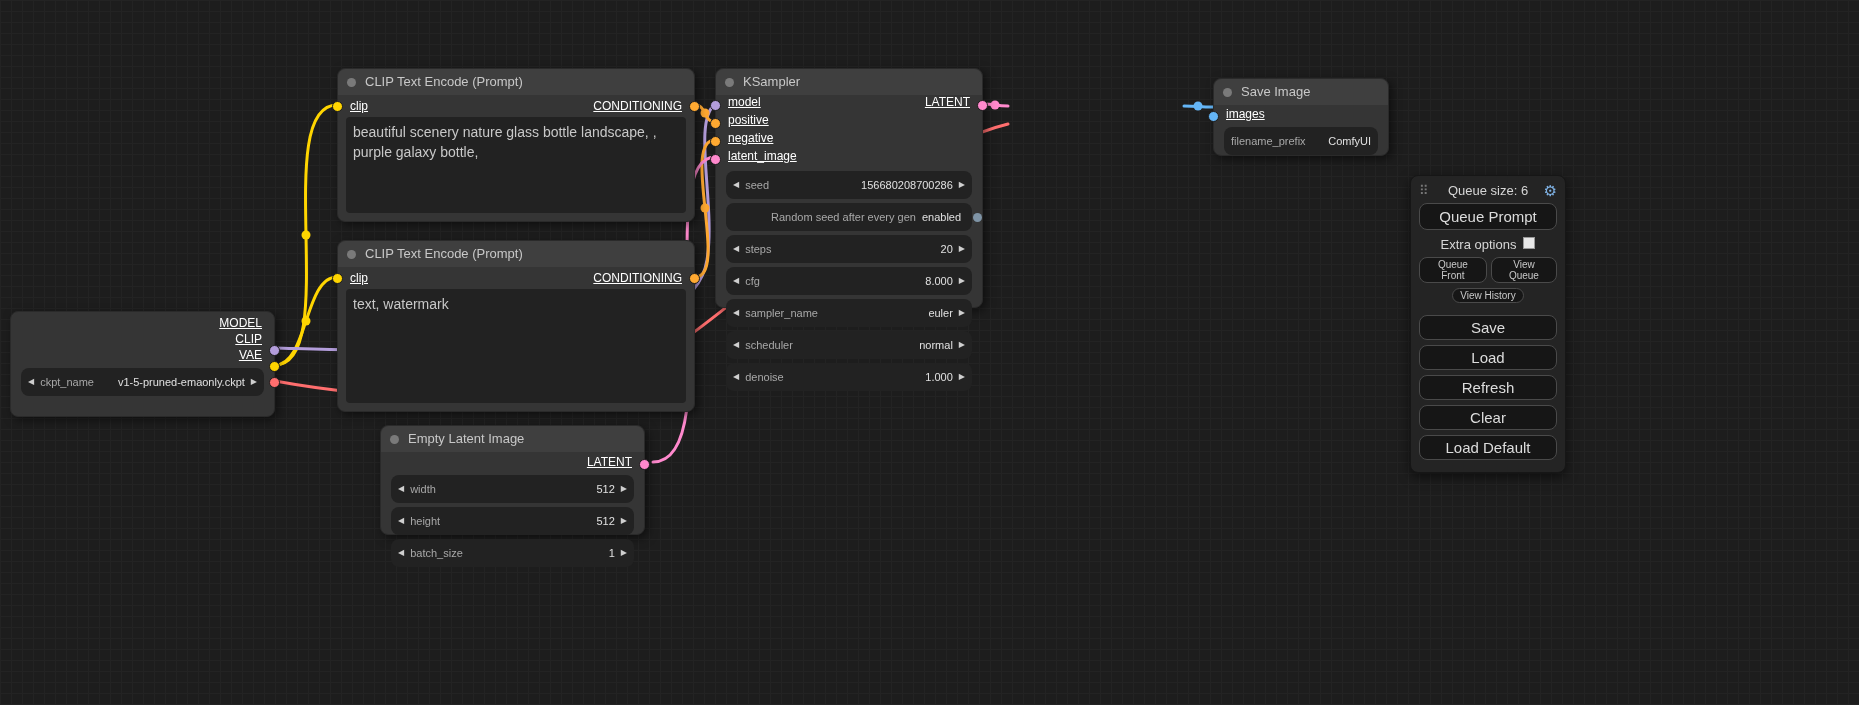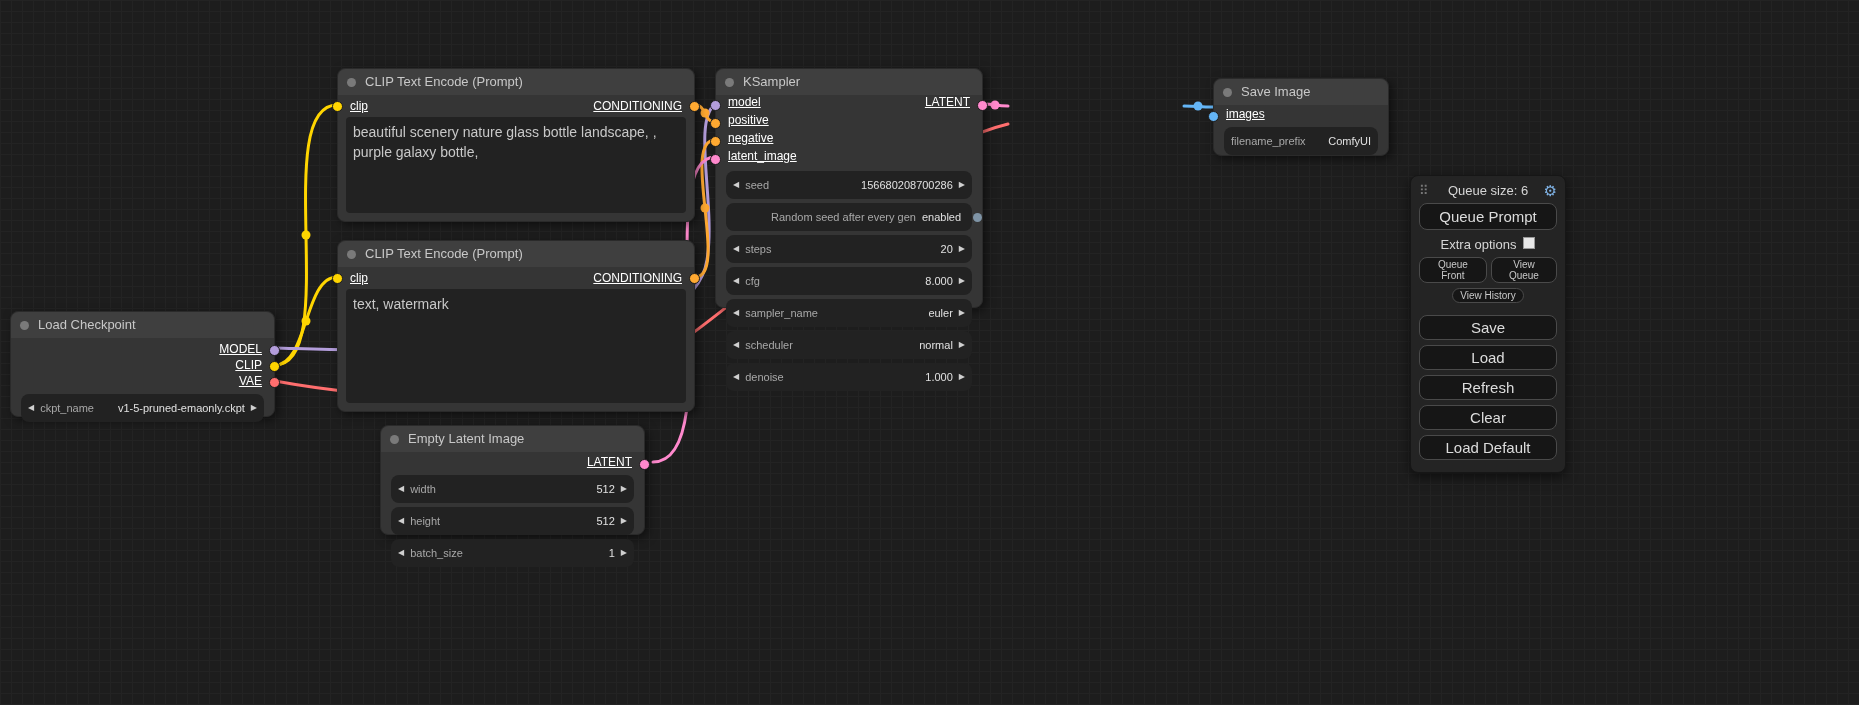--- a/index.html
+++ b/index.html
@@ -87,24 +87,20 @@
     <circle cx="640" cy="350" r="4.5" fill="#b39ddb"></circle>
     <circle cx="640" cy="390" r="4.5" fill="#ff6e6e"></circle>
     <circle cx="705" cy="113" r="4.5" fill="#ffa931"></circle>
     <circle cx="705" cy="208" r="4.5" fill="#ffa931"></circle>
     <circle cx="688" cy="310" r="4.5" fill="#ff89cd"></circle>
     <circle cx="995" cy="105" r="4.5" fill="#ff89cd"></circle>
     <circle cx="1198" cy="106" r="4.5" fill="#64b5f6"></circle>
   </svg>
 
   <div class="node" style="left:10px;top:311px;width:265px;height:106px;">
-    <div class="node-title">
-      <span class="title-dot"></span>
-      <span>Load Checkpoint</span>
-    </div>
     <div style="padding-top:4px;">
       <div class="io-row right">
           <span>MODEL</span>
         </div>
       <div class="io-row right">
           <span>CLIP</span>
         </div>
       <div class="io-row right">
           <span>VAE</span>
         </div>

